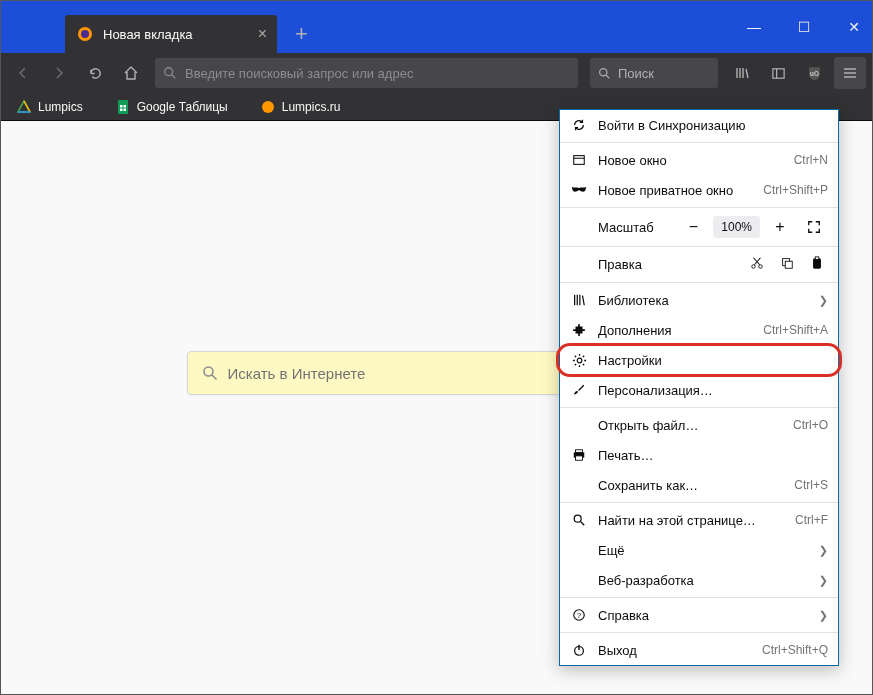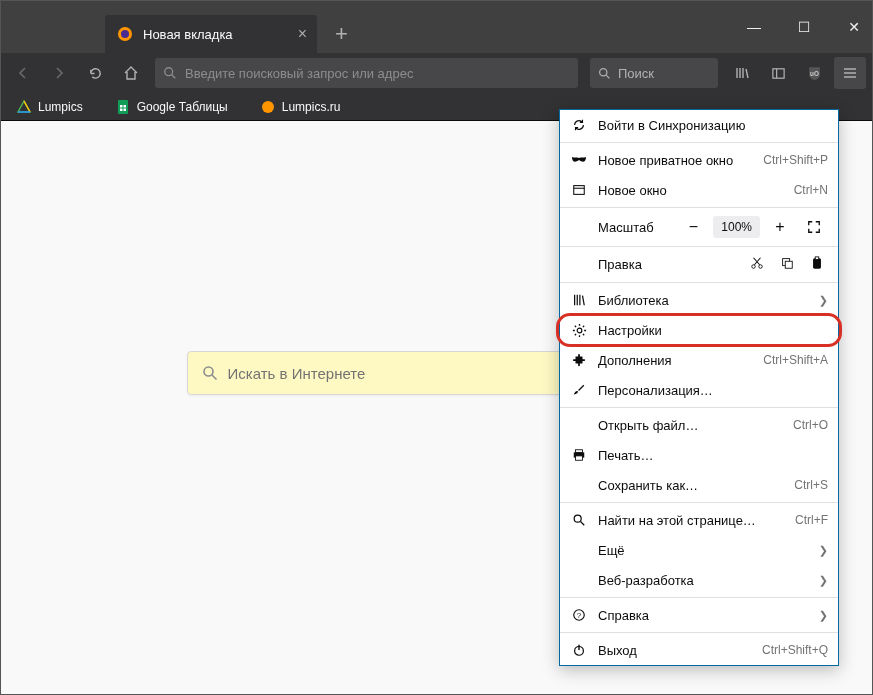--- a/index.html
+++ b/index.html
@@ -1,17 +1,17 @@
 <!DOCTYPE html>
 <html><head>
 <meta charset="utf-8">
 <style>
   * { box-sizing: border-box; margin: 0; padding: 0; font-family: "Segoe UI", Arial, sans-serif; }
   body { background: #fff; width: 873px; height: 695px; overflow: hidden; border: 1px solid #555; position: relative; }
-  .titlebar { background: #404040; height: 52px; display: flex; align-items: flex-end; padding-left: 104px; }
+  .titlebar { background: #1d4ed8; height: 52px; display: flex; align-items: flex-end; padding-left: 64px; }
   .tab { background: #323234; height: 38px; display: flex; align-items: center; padding: 0 10px 0 12px; gap: 10px; border-top-left-radius: 3px; border-top-right-radius: 3px; min-width: 212px; position: relative; }
   .tab .favicon { width: 16px; height: 16px; }
   .tab .label { color: #f9f9fa; font-size: 13px; flex: 1; }
   .tab .close { color: #aaa; font-size: 16px; cursor: pointer; }
   .newtab { color: #b1b1b3; font-size: 22px; padding: 0 18px; height: 38px; display: flex; align-items: center; cursor: pointer; font-weight: 300; }
   .win-controls { position: absolute; right: 8px; top: 0; height: 52px; display: flex; align-items: center; gap: 30px; color: #f0f0f0; }
   .win-controls span { font-size: 14px; width: 20px; text-align: center; cursor: pointer; }
   .toolbar { background: #323234; height: 40px; display: flex; align-items: center; padding: 0 6px; gap: 4px; }
   .tbtn { width: 32px; height: 32px; display: flex; align-items: center; justify-content: center; color: #b1b1b3; cursor: pointer; border-radius: 3px; }
   .tbtn.disabled { color: #6a6a6c; }
@@ -164,36 +164,36 @@
     <span class="dicon">
         <svg width="14" height="14" viewBox="0 0 16 16">
           <path d="M3 8a5 5 0 0 1 9-3M13 8a5 5 0 0 1-9 3M12 2v3h-3M4 14v-3h3" stroke="currentColor" stroke-width="1.3" fill="none"></path>
         </svg>
       </span>
     <span class="dlabel">Войти в Синхронизацию</span>
   </div>
   <div class="dsep"></div>
   <div class="drow">
     <span class="dicon">
+        <svg width="14" height="14" viewBox="0 0 16 16">
+          <rect x="2" y="3" width="12" height="10" stroke="currentColor" stroke-width="1.2" fill="none"></rect>
+          <line x1="2" y1="6" x2="14" y2="6" stroke="currentColor" stroke-width="1.2"></line>
+        </svg>
+      </span>
+    <span class="dlabel">Новое окно</span>
+    <span class="dshort">Ctrl+N</span>
+  </div>
+  <div class="drow">
+    <span class="dicon">
         <svg width="16" height="10" viewBox="0 0 16 10">
           <path d="M1 2c0 5 3 6 7 3 4 3 7 2 7-3-2 1-5 0-7 1-2-1-5 0-7-1z" fill="currentColor"></path>
         </svg>
       </span>
     <span class="dlabel">Новое приватное окно</span>
     <span class="dshort">Ctrl+Shift+P</span>
-  </div>
-  <div class="drow">
-    <span class="dicon">
-        <svg width="14" height="14" viewBox="0 0 16 16">
-          <rect x="2" y="3" width="12" height="10" stroke="currentColor" stroke-width="1.2" fill="none"></rect>
-          <line x1="2" y1="6" x2="14" y2="6" stroke="currentColor" stroke-width="1.2"></line>
-        </svg>
-      </span>
-    <span class="dlabel">Новое окно</span>
-    <span class="dshort">Ctrl+N</span>
   </div>
   <div class="dsep"></div>
   <div class="drow zoom">
     <span class="dlabel">Масштаб</span>
     <div class="zctl">
       <span class="zbtn">−</span>
       <span class="zval">100%</span>
       <span class="zbtn">+</span>
       <span class="zbtn">
           <svg width="14" height="14" viewBox="0 0 16 16">
@@ -224,41 +224,41 @@
   <div class="dsep"></div>
   <div class="drow">
     <span class="dicon">
         <svg width="14" height="14" viewBox="0 0 16 16">
           <path d="M3 2v12M6 2v12M9 2v12M12 3l2 11" stroke="currentColor" stroke-width="1.4"></path>
         </svg>
       </span>
     <span class="dlabel">Библиотека</span>
     <span class="darrow">❯</span>
   </div>
+  <div class="drow">
+    <span class="dicon">
+        <svg width="14" height="14" viewBox="0 0 16 16">
+          <path d="M4 4h3V2a1 1 0 0 1 2 0v2h3v3h2a1 1 0 0 1 0 2h-2v3H9v2a1 1 0 0 1-2 0v-2H4V9H2a1 1 0 0 1 0-2h2V4z" fill="currentColor"></path>
+        </svg>
+      </span>
+    <span class="dlabel">Дополнения</span>
+    <span class="dshort">Ctrl+Shift+A</span>
+  </div>
   <div class="drow highlighted">
     <span class="dicon">
         <svg width="15" height="15" viewBox="0 0 16 16">
           <circle cx="8" cy="8" r="2.5" stroke="currentColor" fill="none" stroke-width="1.2"></circle>
           <path d="M8 1v2M8 13v2M1 8h2M13 8h2M3 3l1.4 1.4M11.6 11.6L13 13M13 3l-1.4 1.4M4.4 11.6L3 13" stroke="currentColor" stroke-width="1.4"></path>
         </svg>
       </span>
     <span class="dlabel">Настройки</span>
   </div>
   <div class="drow">
     <span class="dicon">
         <svg width="14" height="14" viewBox="0 0 16 16">
-          <path d="M4 4h3V2a1 1 0 0 1 2 0v2h3v3h2a1 1 0 0 1 0 2h-2v3H9v2a1 1 0 0 1-2 0v-2H4V9H2a1 1 0 0 1 0-2h2V4z" fill="currentColor"></path>
-        </svg>
-      </span>
-    <span class="dlabel">Дополнения</span>
-    <span class="dshort">Ctrl+Shift+A</span>
-  </div>
-  <div class="drow">
-    <span class="dicon">
-        <svg width="14" height="14" viewBox="0 0 16 16">
           <path d="M13 2L7 8l1 1 6-6-1-1zM6 9c-2 0-3 2-4 4 2 0 4-1 5-3l-1-1z" fill="currentColor"></path>
         </svg>
       </span>
     <span class="dlabel">Персонализация…</span>
   </div>
   <div class="dsep"></div>
   <div class="drow">
     <span class="dicon"></span>
     <span class="dlabel">Открыть файл…</span>
     <span class="dshort">Ctrl+O</span>

